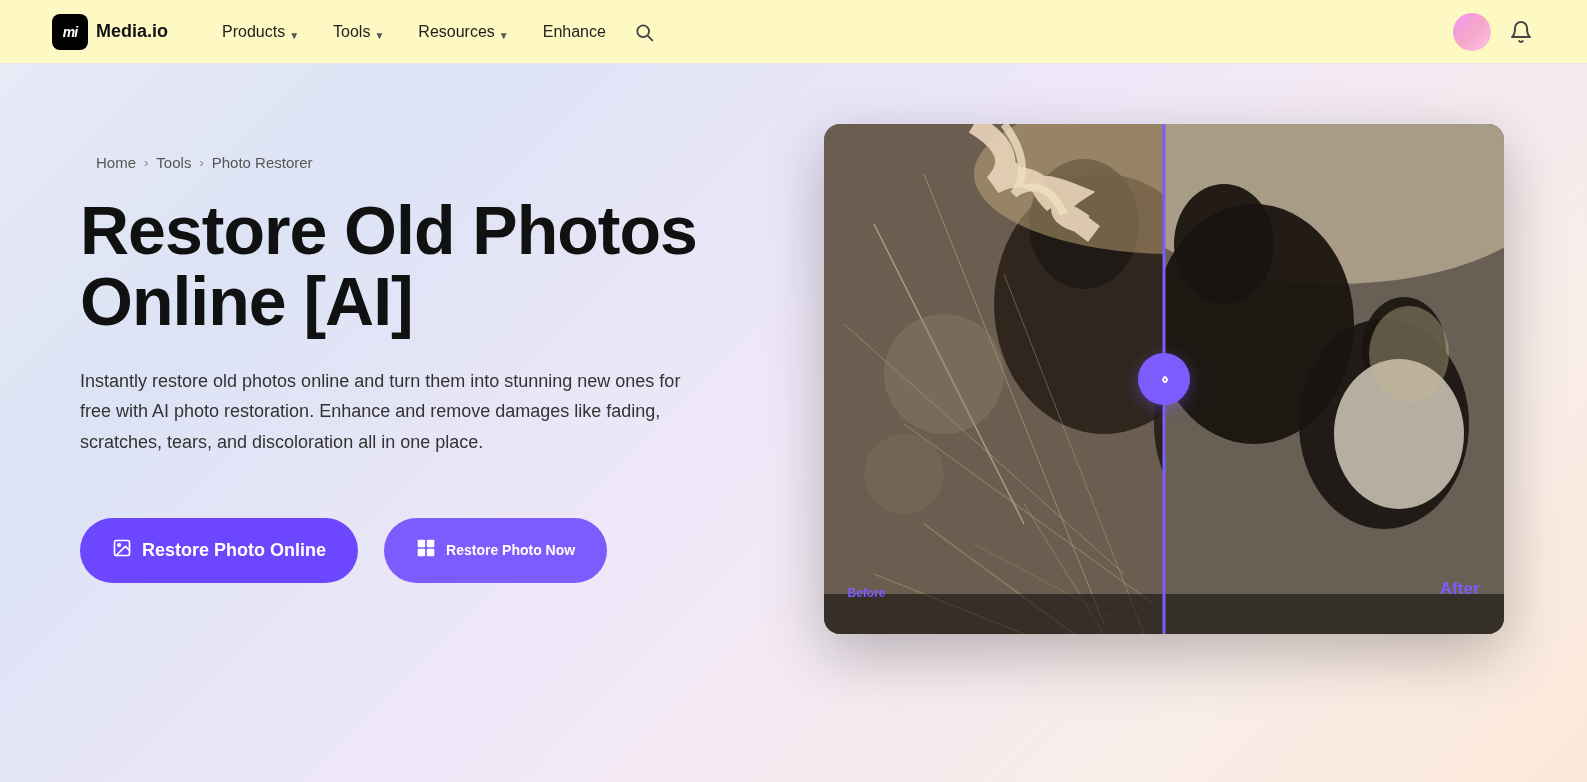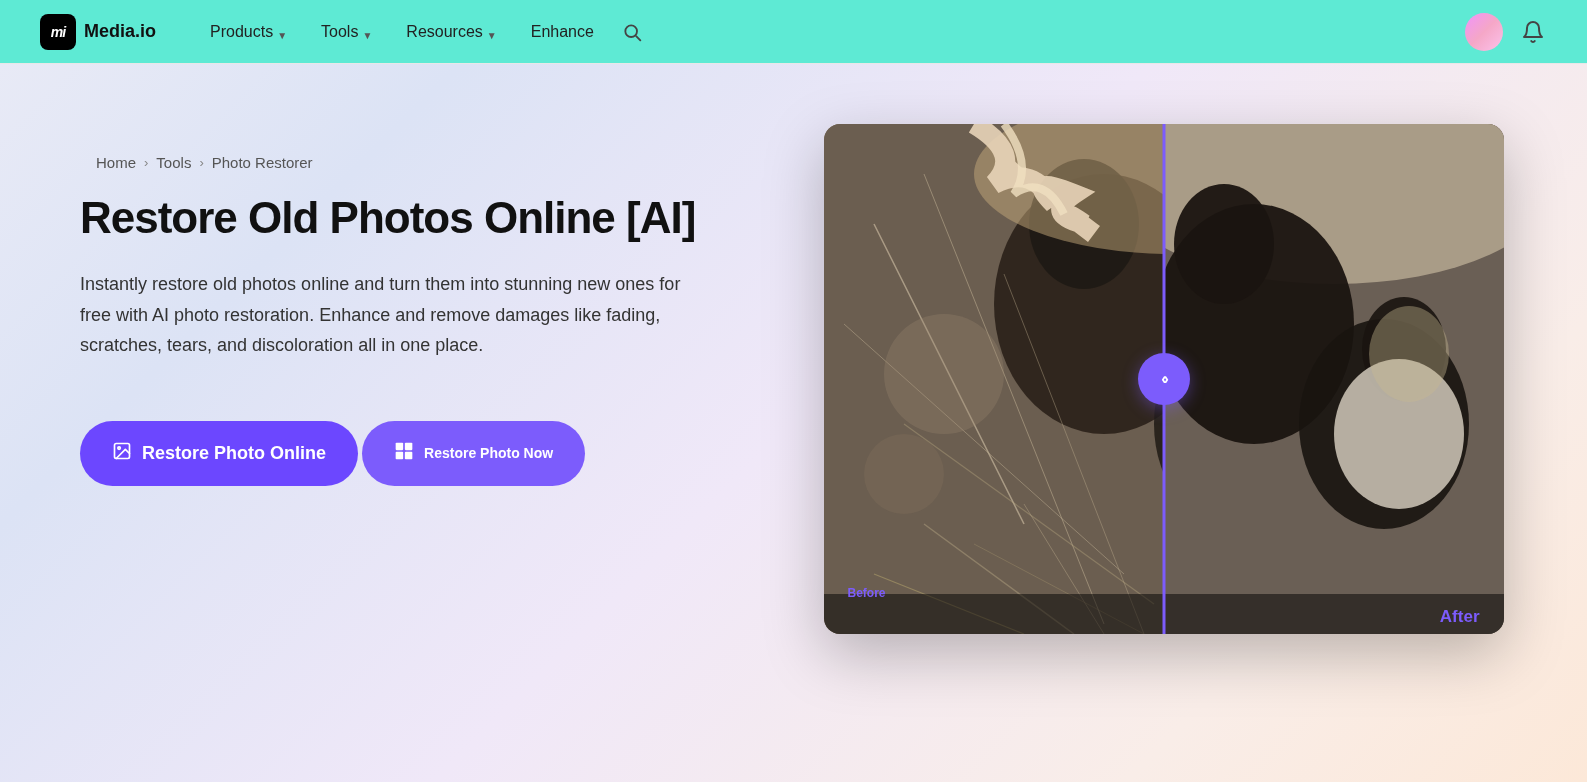--- a/index.html
+++ b/index.html
@@ -3,23 +3,23 @@
   <meta charset="utf-8">
   <style>
     * { margin: 0; padding: 0; box-sizing: border-box; }
     body { font-family: -apple-system, BlinkMacSystemFont, 'Segoe UI', sans-serif; background: #fff; width: 1587px; overflow-x: hidden; }
 
     
     .navbar {
       display: flex;
       align-items: center;
       height: 64px;
-      padding: 0 40px;
+      padding: 0 52px;
       border-bottom: 1px solid #e8e8e8;
-      background: #5eead4;
+      background: #fef9c3;
       position: relative;
       z-index: 10;
     }
     .logo-area {
       display: flex;
       align-items: center;
       gap: 8px;
       margin-right: 40px;
       text-decoration: none;
     }
@@ -121,37 +121,37 @@
     .breadcrumb-sep {
       color: #888;
       font-size: 13px;
     }
     .breadcrumb a {
       color: #555;
       text-decoration: none;
       cursor: pointer;
     }
     .hero-title {
-      font-size: 44px;
+      font-size: 68px;
       font-weight: 900;
       line-height: 1.05;
       color: #111;
       margin-bottom: 28px;
       letter-spacing: -1px;
     }
     .hero-desc {
       font-size: 18px;
       color: #333;
       line-height: 1.7;
       margin-bottom: 60px;
       max-width: 620px;
     }
     .hero-buttons {
       display: flex;
-      gap: 4px;
+      gap: 26px;
       align-items: center;
     }
     .btn-primary {
       display: flex;
       align-items: center;
       gap: 10px;
       padding: 20px 32px;
       background: #6c47ff;
       color: #fff;
       border-radius: 50px;
@@ -234,21 +234,21 @@
       position: absolute;
       bottom: 34px;
       left: 24px;
       color: #7c5cfc;
       font-size: 12px;
       font-weight: 600;
       z-index: 7;
     }
     .label-after {
       position: absolute;
-      bottom: 7px;
+      bottom: 35px;
       right: 24px;
       color: #7c5cfc;
       font-size: 17px;
       font-weight: 600;
       z-index: 7;
     }
 
     
     .photo-svg {
       width: 100%;

